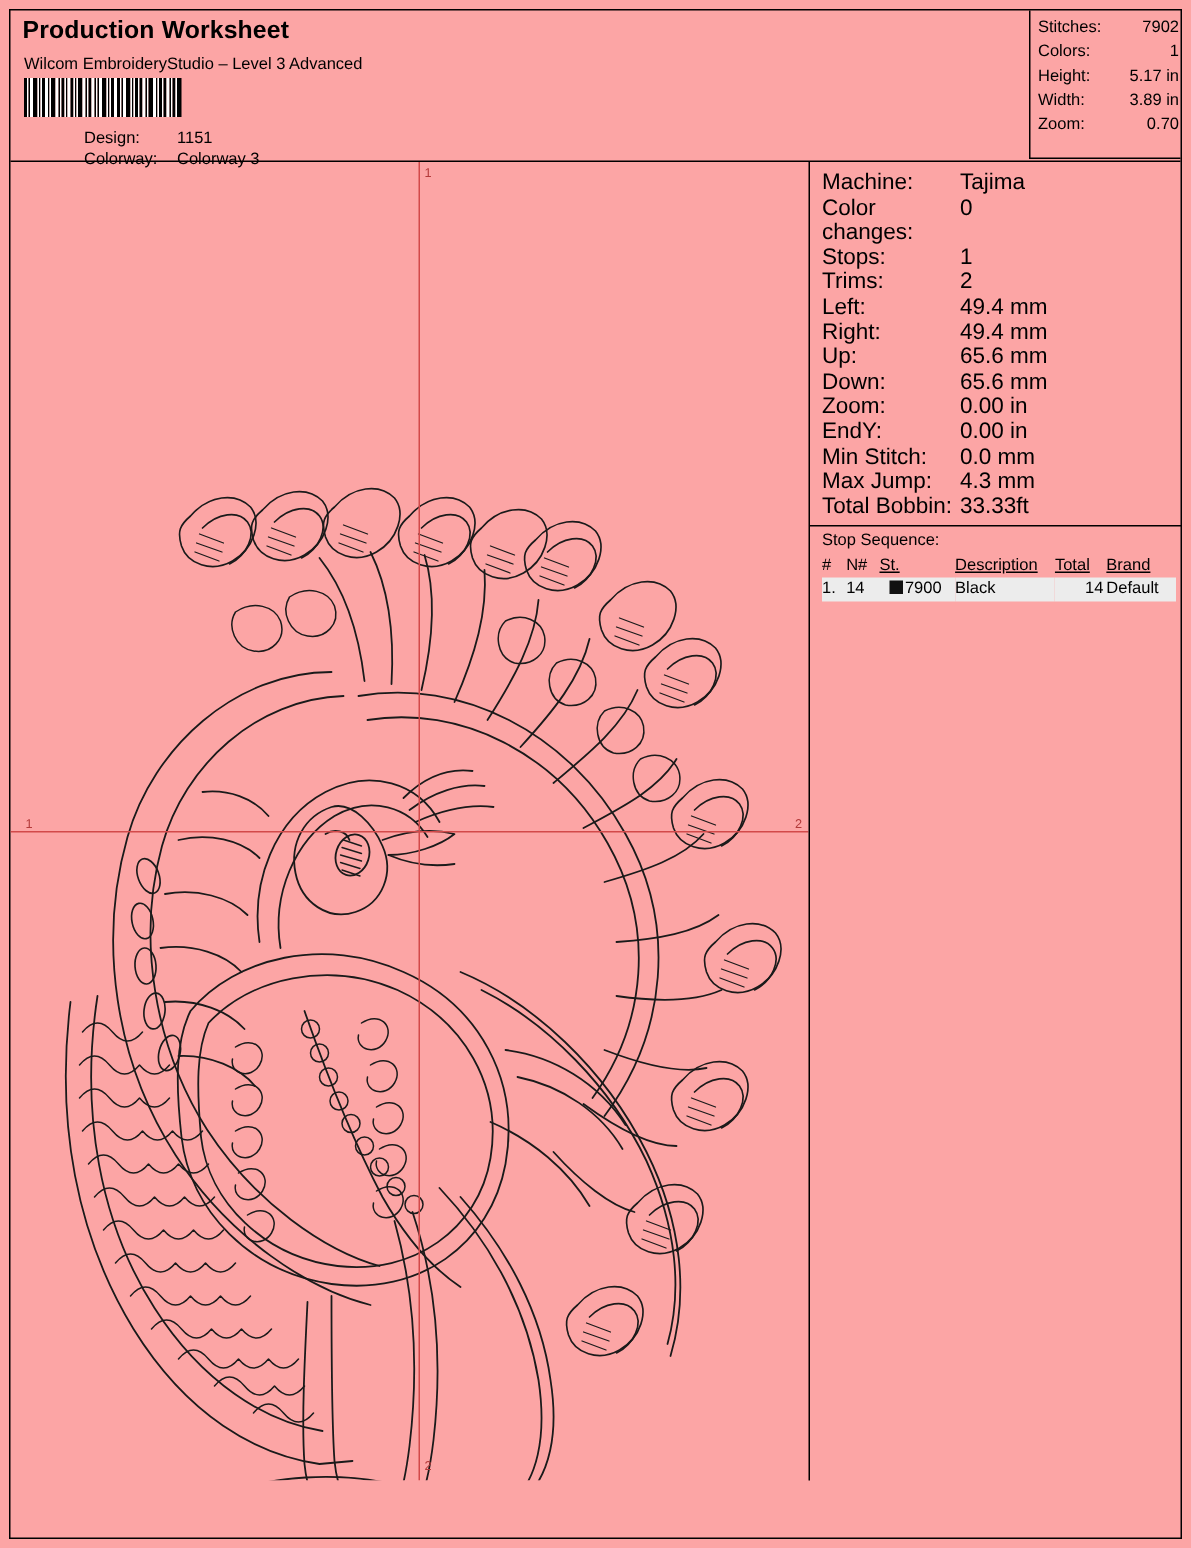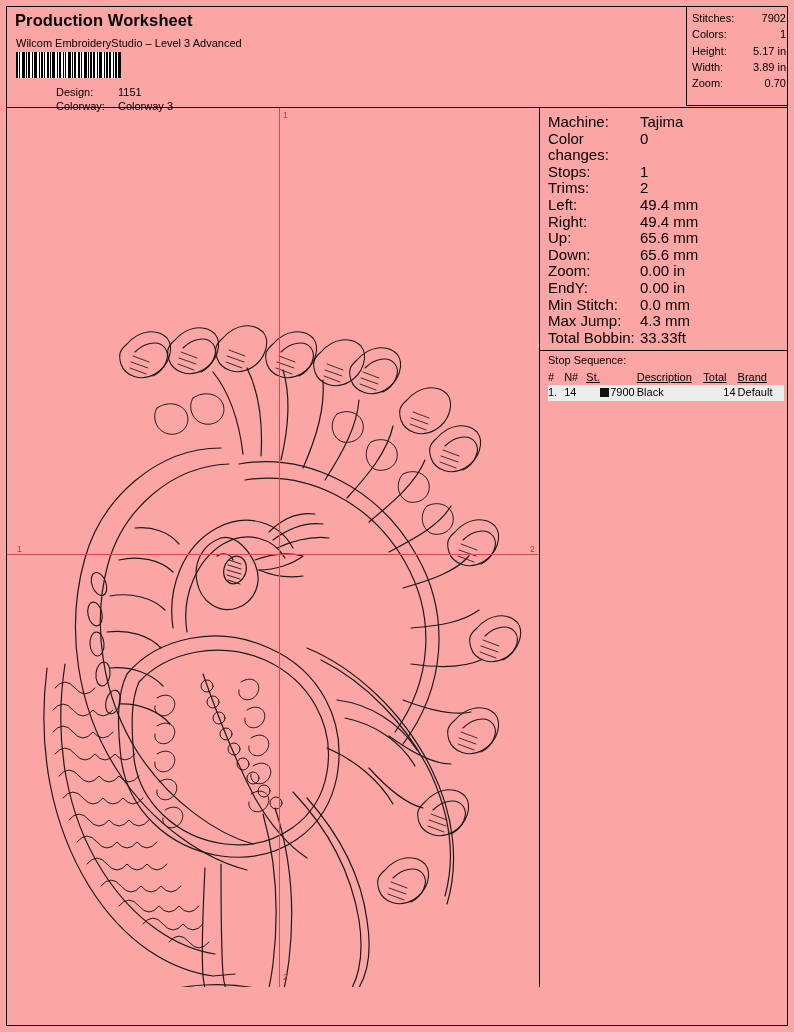--- a/index.html
+++ b/index.html
@@ -171,21 +171,21 @@
   .swatch {
     display: inline-block;
     width: 9px; height: 9px;
     background: #111;
     vertical-align: -1px;
     margin-right: 1px;
   }
   .seq-row-bg td { background: #ececec; }
   .col-num { width: 16px; }
   .col-nn { width: 22px; }
-  .col-st { width: 50px; text-align: right; }
+  .col-st { width: 50px; text-align: center; }
   .col-desc { width: 66px; }
   .col-code { width: 34px; text-align: right; }
   .col-brand { width: 46px; }
 
   
   .footer {
     position: absolute;
     left: 7px; top: 987px;
     width: 780px; height: 39px;
     border-top: 1px solid #000;

